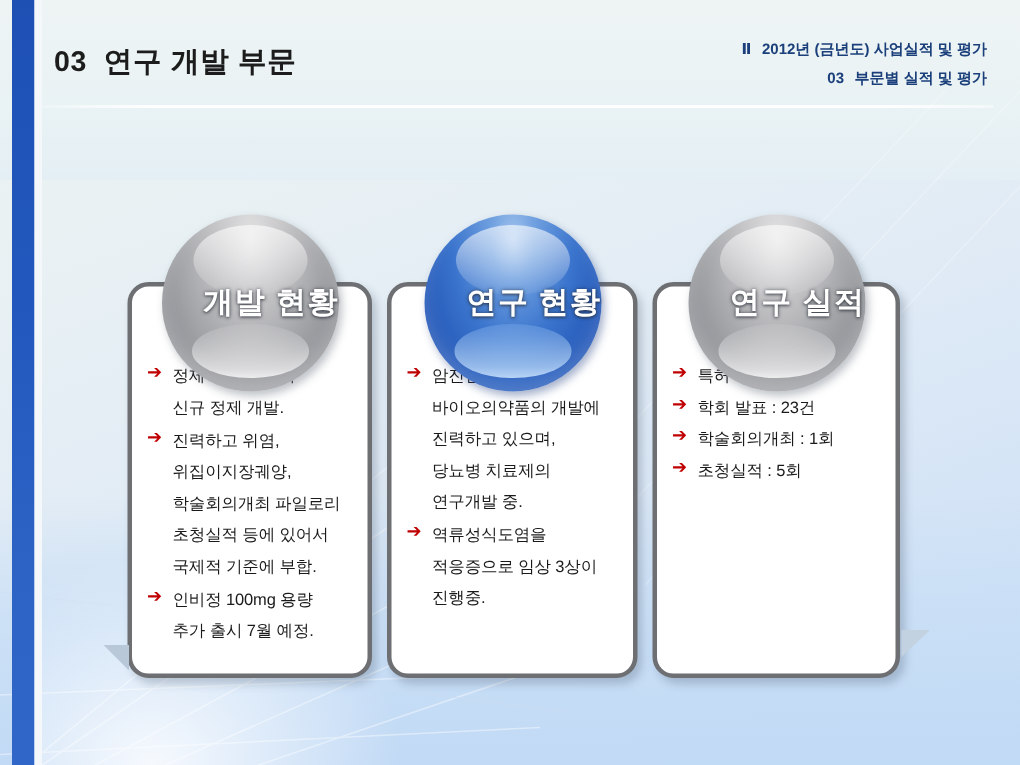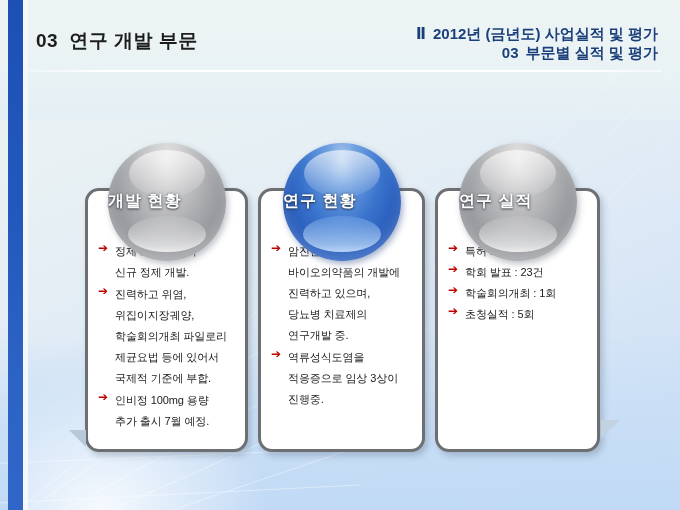--- a/index.html
+++ b/index.html
@@ -81,21 +81,21 @@
     letter-spacing: .5px;
     white-space: nowrap;
   }
   .page-title .num { margin-right: 11px; }
 
   .header-right {
     position: absolute;
     right: 22px; top: 24px;
     text-align: right;
     color: #1a3f7a;
-    font-size: 15px;
+    font-size: 10px;
     font-weight: bold;
     line-height: 19px;
     white-space: nowrap;
   }
   .header-right .line1 .numeral { margin-right: 7px; }
   .header-right .line2 .numeral { margin-right: 7px; }
 
   .header-rule {
     position: absolute;
     left: 28px; right: 18px; top: 70px;
@@ -170,20 +170,21 @@
 
   .sphere-gray {
     background:
       radial-gradient(ellipse at 50% 14%, #e3e3e4 0%, #cbcbcd 22%, #a9aaad 52%, #8e9095 78%, #7b7d82 100%);
     box-shadow: inset 0 -6px 12px rgba(255,255,255,.30), 2px 3px 6px rgba(70,80,95,.35);
   }
   .sphere-blue {
     background:
       radial-gradient(ellipse at 50% 14%, #a9c8ef 0%, #6fa0e0 18%, #3a74cd 48%, #2458b8 78%, #1c49a4 100%);
     box-shadow: inset 0 -6px 12px rgba(255,255,255,.20), 2px 3px 6px rgba(40,70,130,.42);
+    font-family: Liberation Serif, serif;
   }
   .sphere-gloss {
     position: absolute;
     left: 18%; top: 6%;
     width: 64%; height: 40%;
     border-radius: 50%;
     background: linear-gradient(180deg, rgba(255,255,255,.62) 0%, rgba(255,255,255,.06) 100%);
     pointer-events: none;
   }
   .sphere-dish {
@@ -195,22 +196,22 @@
     pointer-events: none;
   }
   .sphere-blue .sphere-dish {
     background: linear-gradient(180deg, rgba(140,185,240,.30) 0%, rgba(175,208,245,.80) 80%, rgba(195,220,250,.92) 100%);
   }
   .sphere-label {
     position: absolute;
     left: 0; right: 0;
     top: 50%;
     transform: translateY(-52%);
-    text-align: left;
-    font-size: 16px;
+    text-align: right;
+    font-size: 20px;
     font-weight: bold;
     color: #ffffff;
     letter-spacing: 1px;
     text-shadow: 0 1px 2px rgba(40,45,55,.75), 0 0 3px rgba(30,35,45,.5);
     white-space: nowrap;
   }
 
   
   .fold {
     position: absolute;
@@ -290,21 +291,21 @@
           <div class="bullet-item">
             <span class="bullet-arrow">➔</span>
             <div class="bullet-line">정제 크기가 작아</div>
             <div class="bullet-line">신규 정제 개발.</div>
           </div>
           <div class="bullet-item">
             <span class="bullet-arrow">➔</span>
             <div class="bullet-line">진력하고 위염,</div>
             <div class="bullet-line">위집이지장궤양,</div>
             <div class="bullet-line">학술회의개최 파일로리</div>
-            <div class="bullet-line">제균요법 등에 있어서</div>
+            <div class="bullet-line">초청실적 등에 있어서</div>
             <div class="bullet-line">국제적 기준에 부합.</div>
           </div>
           <div class="bullet-item">
             <span class="bullet-arrow">➔</span>
             <div class="bullet-line">인비정 100mg 용량</div>
             <div class="bullet-line">추가 출시 7월 예정.</div>
           </div>
         </div>
     </div>
     <div class="sphere sphere-gray">

